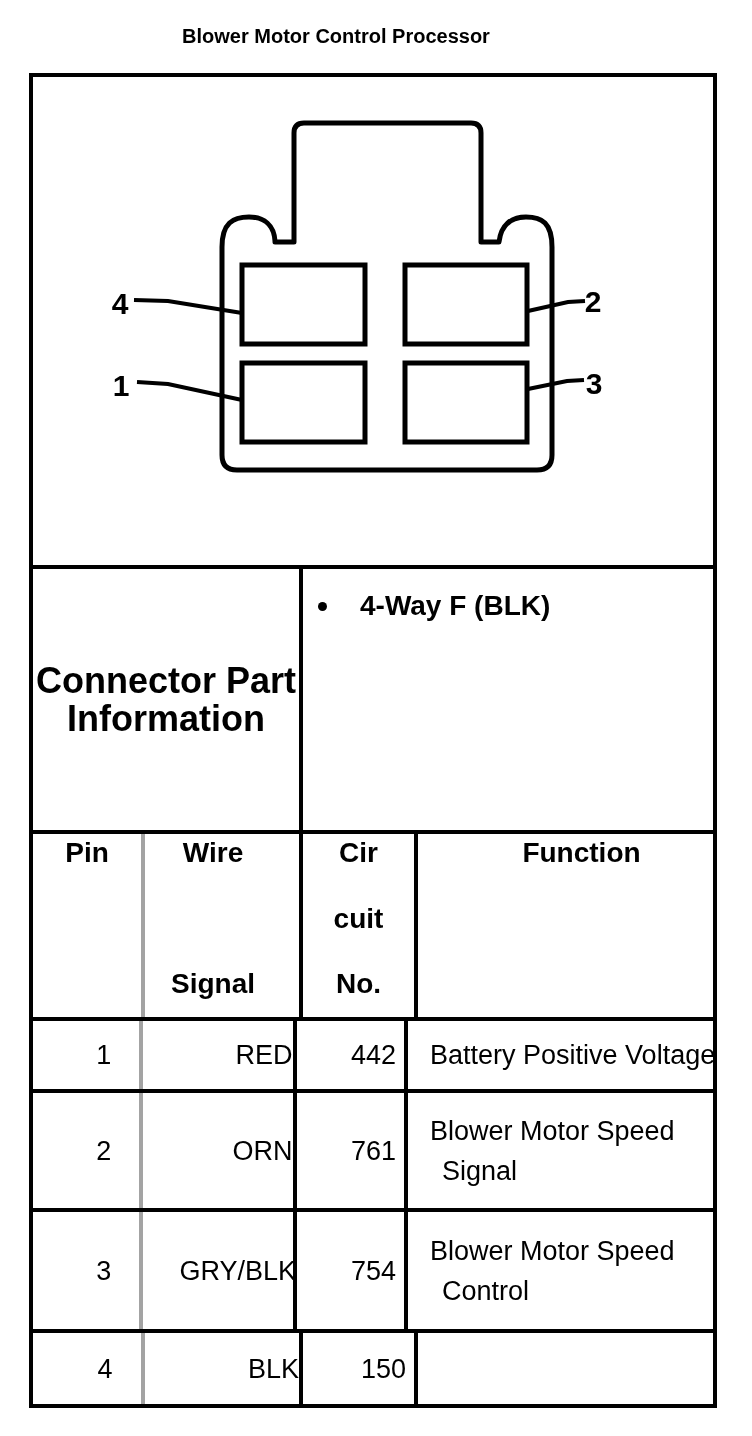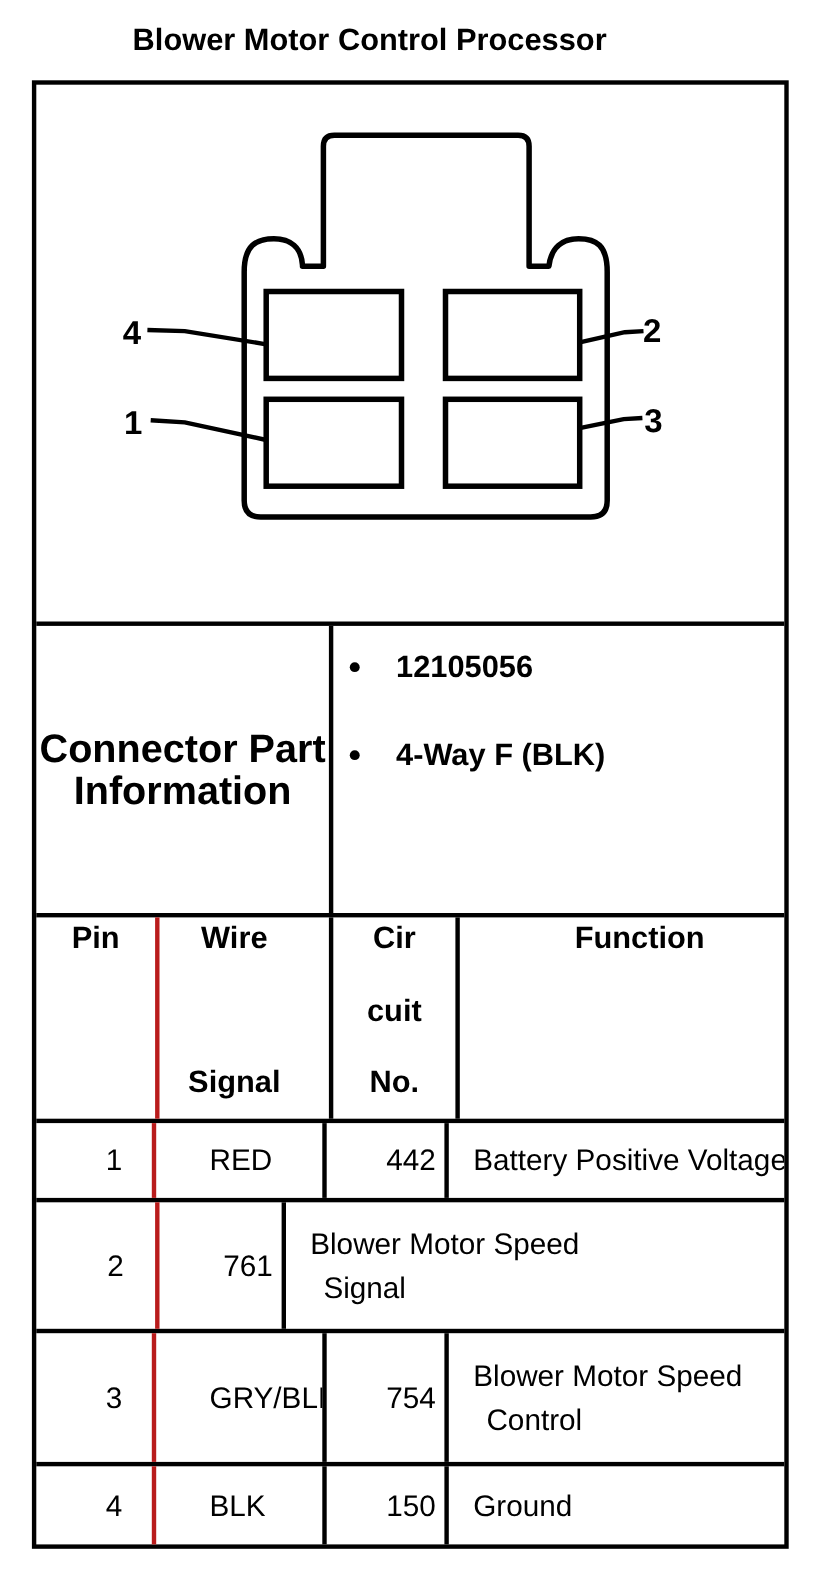--- a/index.html
+++ b/index.html
@@ -6,21 +6,21 @@
   html,body { background:#ffffff; }
   body {
     width:752px; height:1436px; position:relative;
     font-family:"Liberation Sans", sans-serif; color:#000;
   }
   .page { position:absolute; inset:0; width:752px; height:1436px; background:#fff; overflow:hidden; }
 
   .title {
     position:absolute; top:20px; left:0; width:672px;
     text-align:center; 
-    font-weight:bold; font-size:28px; line-height:32px;
+    font-weight:bold; font-size:20px; line-height:32px;
   }
 
   .mainbox {
     position:absolute; left:29px; top:73px; width:688px; height:1335px;
     border:4px solid #000; background:#fff;
   }
 
   
   .row-figure { position:relative; width:680px; height:492px; border-bottom:4px solid #000; }
   svg.connector { display:block; width:680px; height:488px; }
@@ -37,36 +37,36 @@
   .bullet-item { display:flex; align-items:flex-start; height:30px; margin-bottom:50px;
     font-weight:bold; font-size:28px; line-height:30px; }
   .bullet-dot { flex:0 0 auto; width:9px; height:9px; border-radius:50%; background:#000;
     margin-left:15px; margin-top:11px; }
   .bullet-text { margin-left:33px; white-space:nowrap; }
 
   
   .ptable { width:680px; }
   .tr { display:flex; }
   .td { overflow:hidden; }
-  .c1 { width:112px; border-right:4px solid #b91c1c; }
+  .c1 { width:112px; border-right:4px solid #a3a3a3; }
   .c2 { width:158px; border-right:4px solid #000; }
   .c3 { width:115px; border-right:4px solid #000; }
   .c4 { width:295px;padding-left:32px; }
 
   .tr-header { height:187px; border-bottom:4px solid #000; font-weight:bold; font-size:28px; }
   .tr-header .td {
     display:flex; flex-direction:column; justify-content:space-between;
     padding-bottom:14px; text-align:center; line-height:38px;
   }
   .tr-header .c2 { padding-right:18px; }
 
   .tr-data { font-size:27px; line-height:40px; }
   .tr-data .td { display:flex; flex-direction:column; justify-content:center; }
   .td-pin      { text-align:center; padding-left:36px; }
-  .td-wire     { text-align:left; padding-left:48px; white-space:nowrap; }
+  .td-wire     { text-align:right; padding-left:37px; white-space:nowrap; }
   .td-circuit  { text-align:right;  padding-right:8px; }
   .td-function { text-align:left;   padding-left:2px;margin-left:20px; }
   .fn-line1 { white-space:nowrap; }
   .fn-line2 { padding-left:12px; white-space:nowrap; }
   .fn-line2:empty { display:none; }
 
   .r1 { height:72px;  border-bottom:4px solid #000; }
   .r2 { height:119px; border-bottom:4px solid #000; }
   .r3 { height:121px; border-bottom:4px solid #000; }
   .r4 { height:71px; }
@@ -113,24 +113,20 @@
     </div>
 
     <div class="row-partinfo">
       <div class="pi-left">
         <div>Connector Part</div>
         <div>Information</div>
       </div>
       <div class="pi-right">
         <div class="bullet-item">
           <span class="bullet-dot"></span>
-          <span class="bullet-text">12105056</span>
-        </div>
-        <div class="bullet-item">
-          <span class="bullet-dot"></span>
           <span class="bullet-text">4-Way F (BLK)</span>
         </div>
       </div>
     </div>
 
     <div class="ptable">
       <div class="tr tr-header">
         <div class="td c1">
           <div>Pin</div>
         </div>
@@ -153,20 +149,21 @@
         <div class="td c2 td-wire">RED</div>
         <div class="td c3 td-circuit">442</div>
         <div class="td c4 td-function">
           <div class="fn-line1">Battery Positive Voltage</div>
 
         </div>
       </div>
 
       <div class="tr tr-data r2">
         <div class="td c1 td-pin">2</div>
+        <div class="td c2 td-wire">ORN</div>
         <div class="td c3 td-circuit">761</div>
         <div class="td c4 td-function">
           <div class="fn-line1">Blower Motor Speed</div>
           <div class="fn-line2">Signal</div>
         </div>
       </div>
 
       <div class="tr tr-data r3">
         <div class="td c1 td-pin">3</div>
         <div class="td c2 td-wire">GRY/BLK</div>
@@ -174,21 +171,17 @@
         <div class="td c4 td-function">
           <div class="fn-line1">Blower Motor Speed</div>
           <div class="fn-line2">Control</div>
         </div>
       </div>
 
       <div class="tr tr-data r4">
         <div class="td c1 td-pin">4</div>
         <div class="td c2 td-wire">BLK</div>
         <div class="td c3 td-circuit">150</div>
-        <div class="td c4 td-function">
-          <div class="fn-line1">Ground</div>
-
-        </div>
       </div>
     </div>
 
   </div>
 </div>
 
 </body></html>

